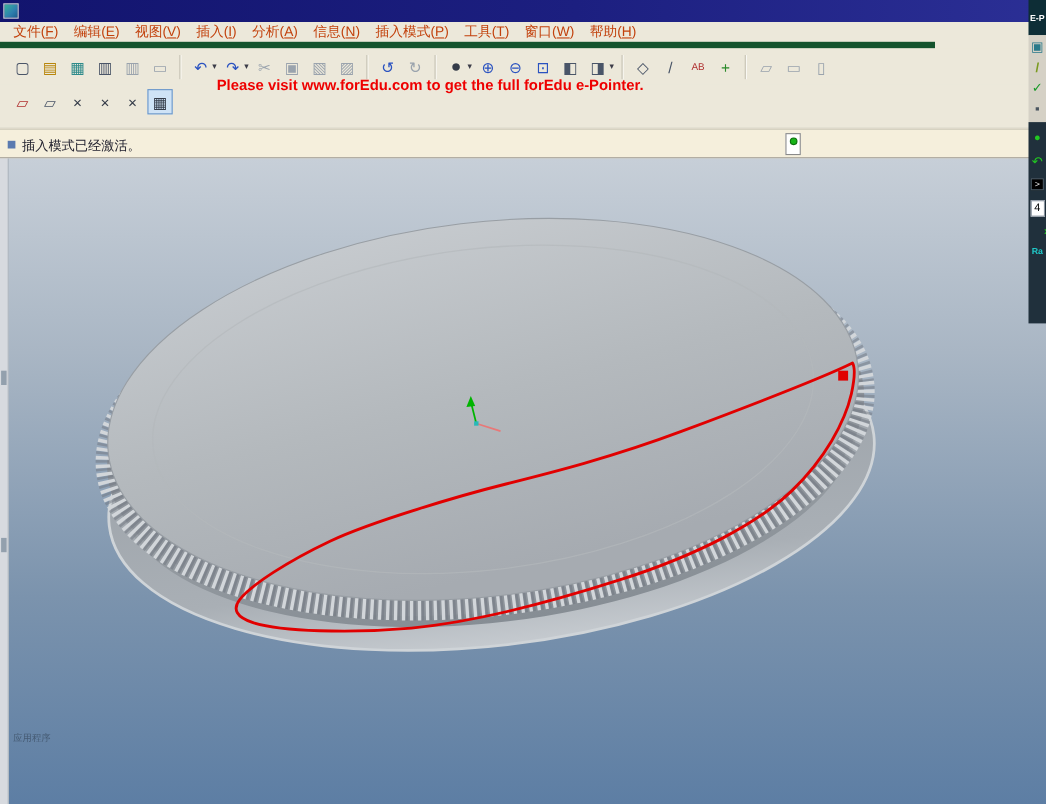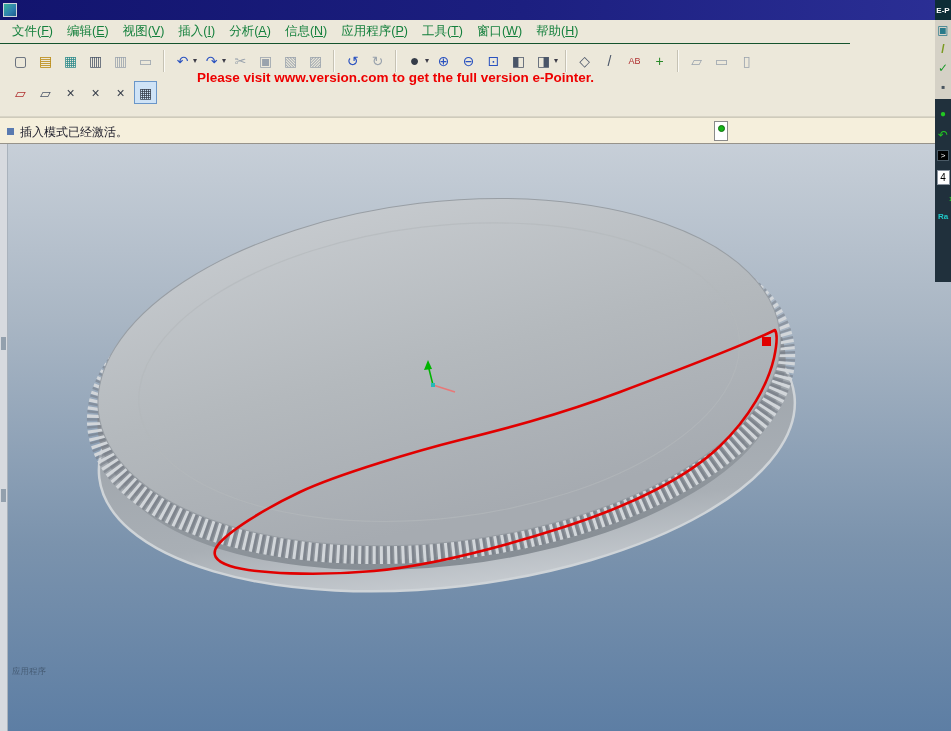--- a/index.html
+++ b/index.html
@@ -14,22 +14,22 @@
     position:absolute; top:0; left:0; width:951px; height:20px;
     background:linear-gradient(90deg,#12146e 0%,#1c1f80 55%,#2b2f95 100%);
     display:flex; align-items:center; padding-left:3px; gap:5px;
   }
   .app-icon { width:14px; height:14px; border:1px solid #cfd6da;
     background:linear-gradient(135deg,#38b49a 0%,#2e7fae 60%,#1d5e8c 100%); }
   .title-text { color:#fff; font-size:11.5px; font-weight:bold; letter-spacing:.2px; }
   
   .menubar {
     position:absolute; top:20px; left:0; width:850px; height:24px;
-    background:#ece8da; border-bottom:1px solid #14532d;
-    display:flex; align-items:center; padding-left:5px; font-size:12.5px; color:#15803d;
+    background:#ece8da; border-bottom:6px solid #14532d;
+    display:flex; align-items:center; padding-left:5px; font-size:12.5px; color:#c2410c;
   }
   .menu-item { padding:3px 7px; cursor:default; white-space:nowrap; }
   .menu-item .key { text-decoration:underline; }
   
   .toolbar { position:absolute; left:0; width:951px; background:#ece8da;
     display:flex; align-items:center; padding-left:8px; }
   #tb1 { top:44px; height:33px; }
   #tb2 { top:77px; height:40px; border-bottom:1px solid #d8d4c6; align-items:flex-start; padding-top:4px; }
   .tb { width:23px; height:23px; line-height:22px; text-align:center;
     font-size:14px; margin:0 1px; border:1px solid transparent; cursor:default; }
@@ -72,21 +72,21 @@
   .watermark { position:absolute; right:44px; bottom:10px; font-size:16.5px;
     font-weight:bold; white-space:nowrap; letter-spacing:.4px; }
   .wm-blue { color:#3f55cc; text-shadow:0 0 1px #e8edff, 0 0 2px #ffffff; }
   .wm-red { color:#e32a12; margin-left:3px; }
   
   .left-strip { position:absolute; top:144px; left:0; width:8px; bottom:0; z-index:2;
     background:#d7dadf; border-right:1px solid #a9b2bc; }
   .strip-tick { position:absolute; left:1px; width:5px; height:13px; background:#93a0ad; }
   
   .right-rail { position:absolute; top:0; right:0; width:16px; height:318px; z-index:60; }
-  .rail-title { height:20px; background:#0d2d36; color:#fff; font-size:8px; font-weight:bold;
+  .rail-title { height:32px; background:#0d2d36; color:#fff; font-size:8px; font-weight:bold;
     display:flex; align-items:center; justify-content:center; }
   .rail-light { background:#d5d1c6; padding:4px 0 6px; display:flex; flex-direction:column;
     align-items:center; gap:7px; }
   .rail-dark { background:#20303c; height:183px; display:flex; flex-direction:column;
     align-items:center; gap:9px; padding-top:9px; }
   .rail-ic { font-size:12px; line-height:12px; cursor:default; }
   .prompt-box { width:12px; height:11px; background:#000; border:1px solid #4a5a66;
     color:#fff; font-size:8px; line-height:9px; text-align:center; }
   .input-box { width:13px; height:15px; background:#fff; border:1px solid #8a94a0;
     color:#000; font-size:10px; line-height:13px; text-align:center; }
@@ -102,21 +102,21 @@
     <span class="app-icon"></span>
   </div>
 
   <div class="menubar">
     <span class="menu-item"><span>文件(</span><span class="key">F</span><span>)</span></span>
     <span class="menu-item"><span>编辑(</span><span class="key">E</span><span>)</span></span>
     <span class="menu-item"><span>视图(</span><span class="key">V</span><span>)</span></span>
     <span class="menu-item"><span>插入(</span><span class="key">I</span><span>)</span></span>
     <span class="menu-item"><span>分析(</span><span class="key">A</span><span>)</span></span>
     <span class="menu-item"><span>信息(</span><span class="key">N</span><span>)</span></span>
-    <span class="menu-item"><span>应用程序(</span><span class="key">P</span><span>)</span></span>
+    <span class="menu-item"><span>插入模式(</span><span class="key">P</span><span>)</span></span>
     <span class="menu-item"><span>工具(</span><span class="key">T</span><span>)</span></span>
     <span class="menu-item"><span>窗口(</span><span class="key">W</span><span>)</span></span>
     <span class="menu-item"><span>帮助(</span><span class="key">H</span><span>)</span></span>
   </div>
 
   <div class="toolbar" id="tb1">
     <span class="tb ic-doc">▢</span>
     <span class="tb ic-gold">▤</span>
     <span class="tb ic-teal">▦</span>
     <span class="tb ic-doc">▥</span>
@@ -156,21 +156,21 @@
 
   <div class="toolbar" id="tb2">
     <span class="tb ic-red">▱</span>
     <span class="tb ic-doc">▱</span>
     <span class="tb ic-dark">×</span>
     <span class="tb ic-dark">×</span>
     <span class="tb ic-dark">×</span>
     <span class="tb ic-dark pressed">▦</span>
   </div>
 
-  <div class="overlay-ad">Please visit www.version.com to get the full version e-Pointer.</div>
+  <div class="overlay-ad">Please visit www.forEdu.com to get the full forEdu e-Pointer.</div>
 
   <div class="statusbar">
     <span class="status-dot"></span>
     <span class="status-msg">插入模式已经激活。</span>
     <span class="gauge">
         <span class="gauge-dot"></span>
       </span>
     <span class="combo">
       <span class="combo-label">智能</span>
       <span class="caret">▾</span>

